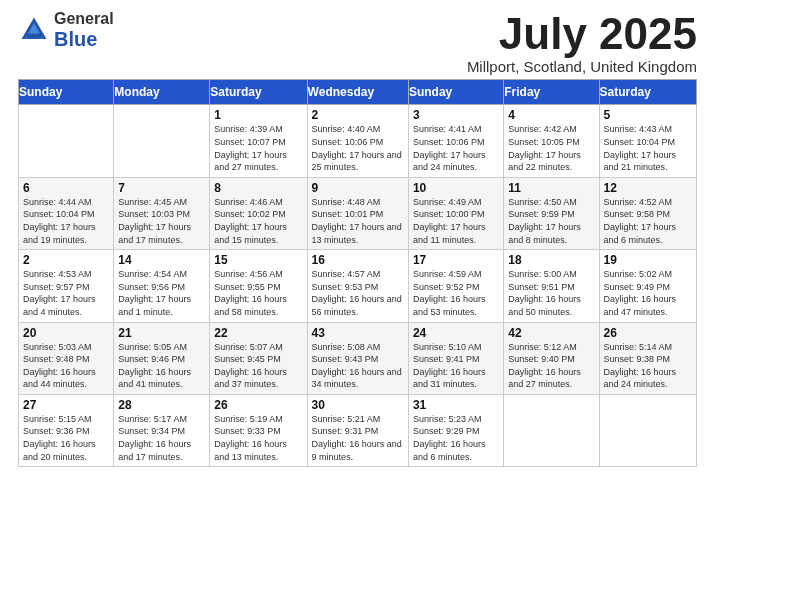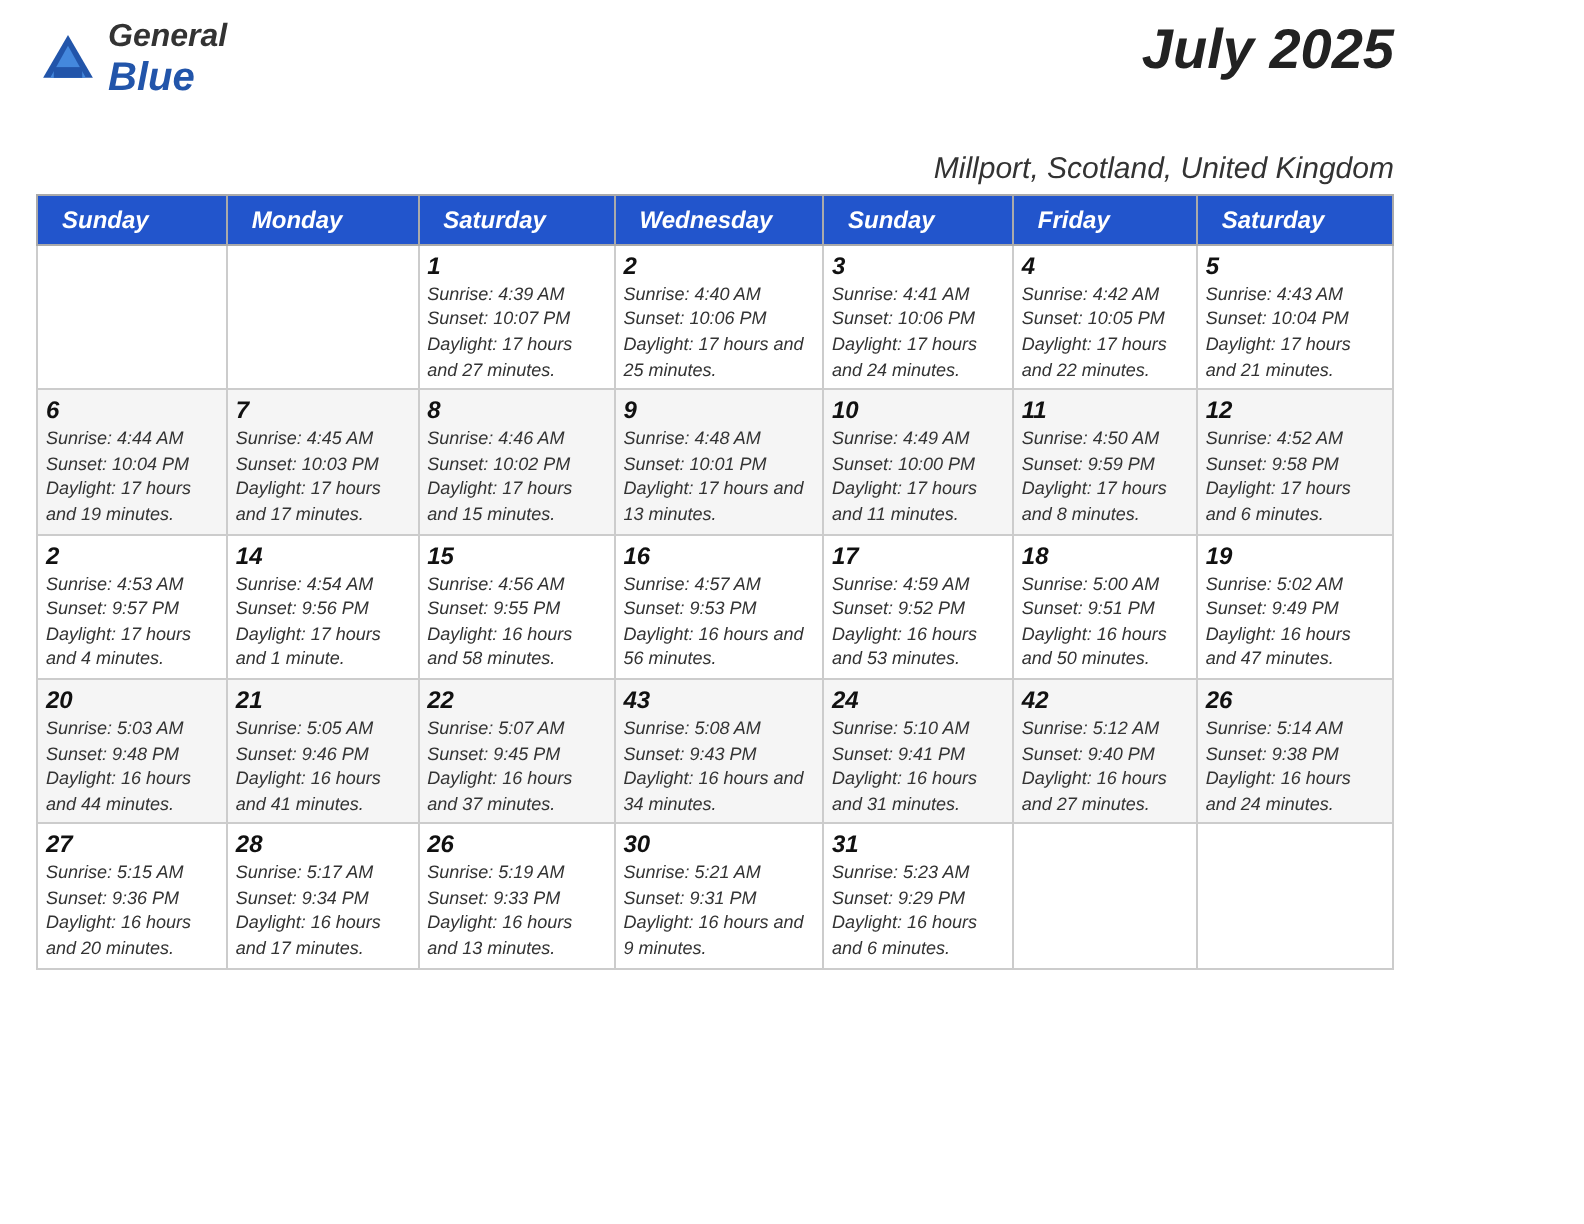--- a/index.html
+++ b/index.html
@@ -8,21 +8,20 @@
       background: #fff;
       width: 792px;
       min-height: 612px;
       padding: 0;
     }
     .page {
       width: 715px;
       min-height: 612px;
       background: #fff;
       padding: 10px 18px 10px 18px;
-      font-style: italic;
     }
     .header {
       display: flex;
       justify-content: space-between;
       align-items: flex-start;
       margin-bottom: 4px;
     }
     .logo {
       display: flex;
       align-items: center;
@@ -44,41 +43,40 @@
       color: #2255aa;
     }
     .logo-icon {
       width: 32px;
       height: 32px;
     }
     .title-block {
       text-align: right;
     }
     .month-title {
-      font-size: 28px;
+      font-size: 44px;
       font-weight: bold;
       color: #222;
       line-height: 1.1;
     }
     .subtitle {
       font-size: 15px;
       color: #333;
-      margin-top: 35px;
     }
     .calendar {
       width: 100%;
       border-collapse: collapse;
       margin-top: 4px;
     }
     .calendar th {
       background: #2255cc;
       color: #fff;
       font-size: 12px;
       font-weight: bold;
-      padding: 5px 12px;
+      padding: 5px 0;
       text-align: left;
       border: 1px solid #aaa;
     }
     .calendar td {
       vertical-align: top;
       border: 1px solid #ccc;
       padding: 3px 4px;
       font-size: 9.5px;
       color: #222;
       min-height: 80px;

